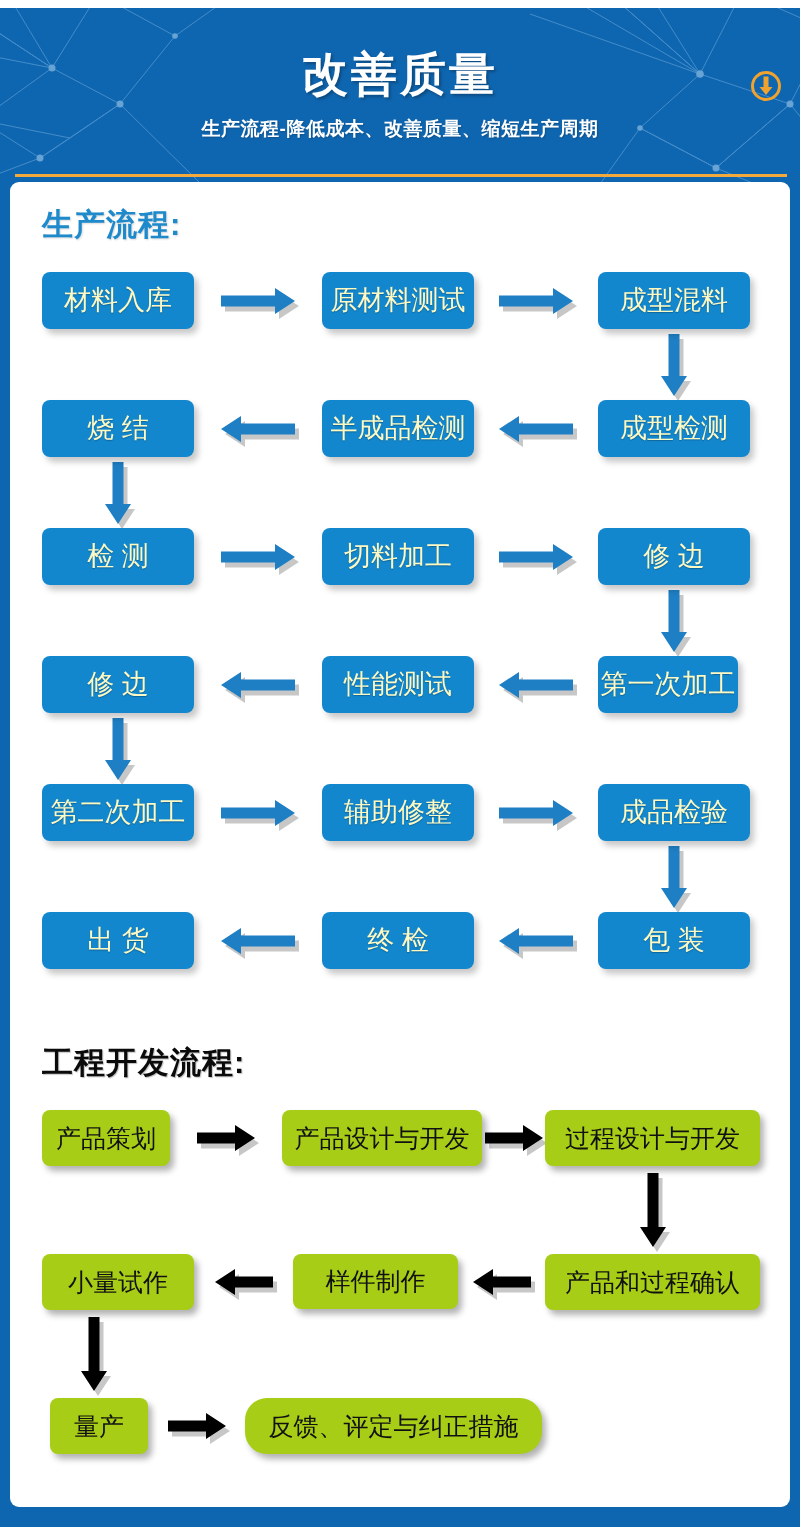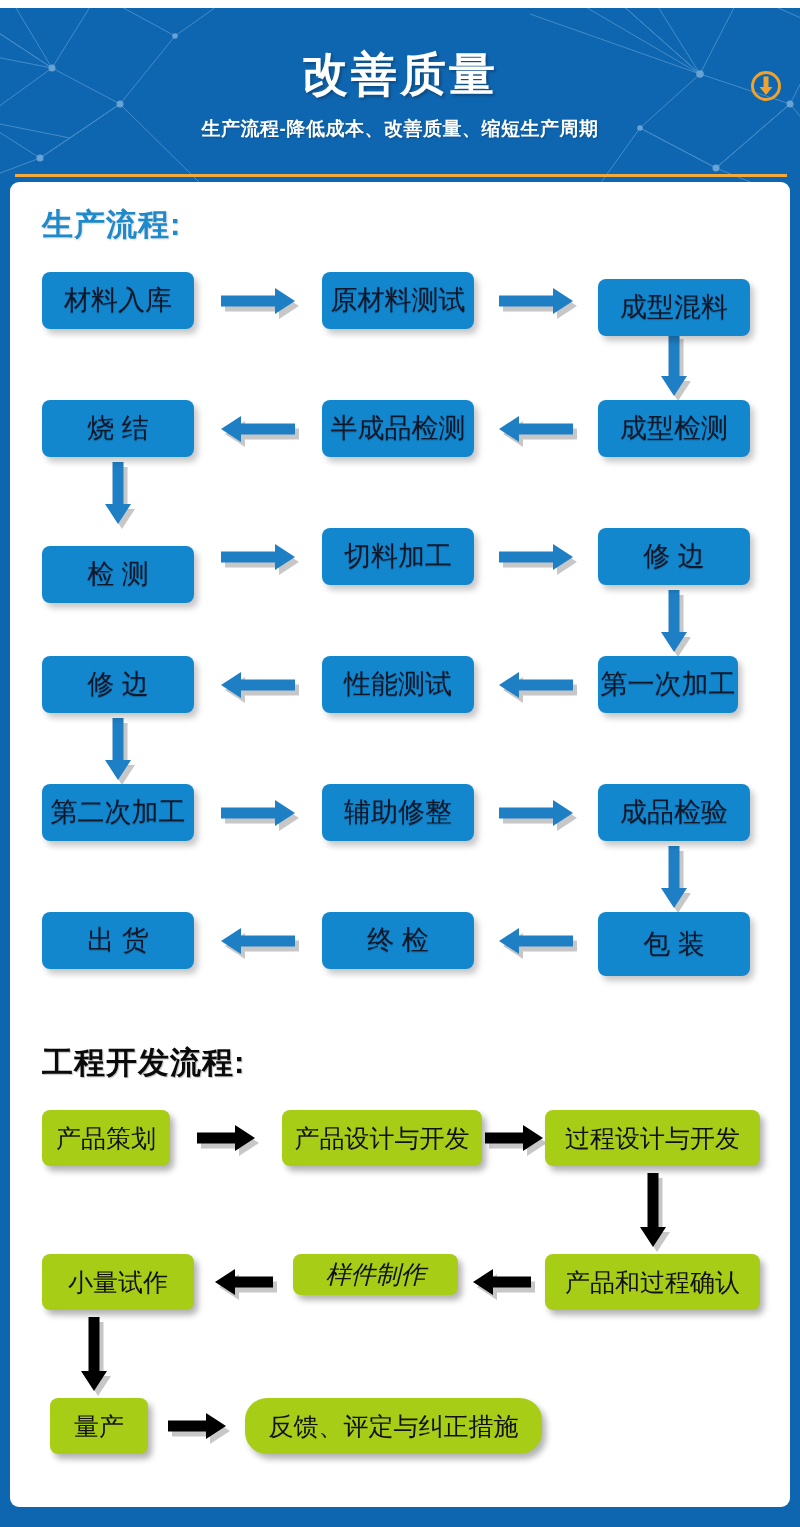--- a/index.html
+++ b/index.html
@@ -73,21 +73,21 @@
   .node{
     position:absolute;
     display:flex;align-items:center;justify-content:center;
     border-radius:8px;
     box-sizing:border-box;
     white-space:nowrap;
     line-height:1;
   }
   .node.blue{
     background:#1287ce;
-    color:#0f172a;
+    color:#fef9c3;
     font-size:27px;
     font-weight:500;
     box-shadow:4px 5px 6px rgba(0,0,0,.22);
     text-shadow:0px 1px 1px rgba(0,0,0,.25);
   }
   .node.green{
     background:#a7cd17;
     color:#111111;
     font-size:25px;
     font-weight:500;
@@ -273,33 +273,33 @@
         </div>
       </div>
 
     <div id="nodes-prod">
         <div class="node blue" style="left: 32px; top: 90px; width: 152px; height: 57px;">
           <span>材料入库</span>
         </div>
         <div class="node blue" style="left: 312px; top: 90px; width: 152px; height: 57px;">
           <span>原材料测试</span>
         </div>
-        <div class="node blue" style="left: 588px; top: 97px; width: 152px; height: 57px;">
+        <div class="node blue" style="left: 588px; top: 90px; width: 152px; height: 57px;">
           <span>成型混料</span>
         </div>
         <div class="node blue" style="left: 588px; top: 218px; width: 152px; height: 57px;">
           <span>成型检测</span>
         </div>
         <div class="node blue" style="left: 312px; top: 218px; width: 152px; height: 57px;">
           <span>半成品检测</span>
         </div>
         <div class="node blue" style="left: 32px; top: 218px; width: 152px; height: 57px;">
           <span>烧 结</span>
         </div>
-        <div class="node blue" style="left: 32px; top: 364px; width: 152px; height: 57px;">
+        <div class="node blue" style="left: 32px; top: 346px; width: 152px; height: 57px;">
           <span>检 测</span>
         </div>
         <div class="node blue" style="left: 312px; top: 346px; width: 152px; height: 57px;">
           <span>切料加工</span>
         </div>
         <div class="node blue" style="left: 588px; top: 346px; width: 152px; height: 57px;">
           <span>修 边</span>
         </div>
         <div class="node blue" style="left: 588px; top: 474px; width: 140px; height: 57px;">
           <span>第一次加工</span>
@@ -312,21 +312,21 @@
         </div>
         <div class="node blue" style="left: 32px; top: 602px; width: 152px; height: 57px;">
           <span>第二次加工</span>
         </div>
         <div class="node blue" style="left: 312px; top: 602px; width: 152px; height: 57px;">
           <span>辅助修整</span>
         </div>
         <div class="node blue" style="left: 588px; top: 602px; width: 152px; height: 57px;">
           <span>成品检验</span>
         </div>
-        <div class="node blue" style="left: 588px; top: 730px; width: 152px; height: 64px;">
+        <div class="node blue" style="left: 588px; top: 730px; width: 152px; height: 57px;">
           <span>包 装</span>
         </div>
         <div class="node blue" style="left: 312px; top: 730px; width: 152px; height: 57px;">
           <span>终 检</span>
         </div>
         <div class="node blue" style="left: 32px; top: 730px; width: 152px; height: 57px;">
           <span>出 货</span>
         </div>
       </div>
 
@@ -381,21 +381,21 @@
         </div>
         <div class="node green" style="left: 272px; top: 928px; width: 200px; height: 56px;">
           <span>产品设计与开发</span>
         </div>
         <div class="node green" style="left: 535px; top: 928px; width: 215px; height: 56px;">
           <span>过程设计与开发</span>
         </div>
         <div class="node green" style="left: 535px; top: 1072px; width: 215px; height: 56px;">
           <span>产品和过程确认</span>
         </div>
-        <div class="node green" style="left: 283px; top: 1072px; width: 165px; height: 41px; font-style: italic;">
+        <div class="node green" style="left: 283px; top: 1072px; width: 165px; height: 55px;">
           <span>样件制作</span>
         </div>
         <div class="node green" style="left: 32px; top: 1072px; width: 152px; height: 56px;">
           <span>小量试作</span>
         </div>
         <div class="node green" style="left: 40px; top: 1216px; width: 98px; height: 56px;">
           <span>量产</span>
         </div>
         <div class="node green" style="left: 235px; top: 1216px; width: 297px; height: 56px; border-radius: 22px;">
           <span>反馈、评定与纠正措施</span>

